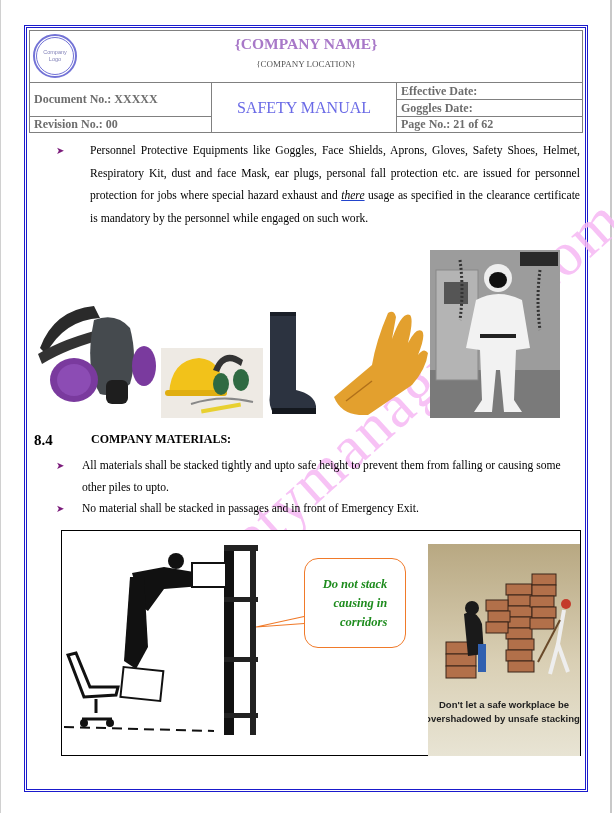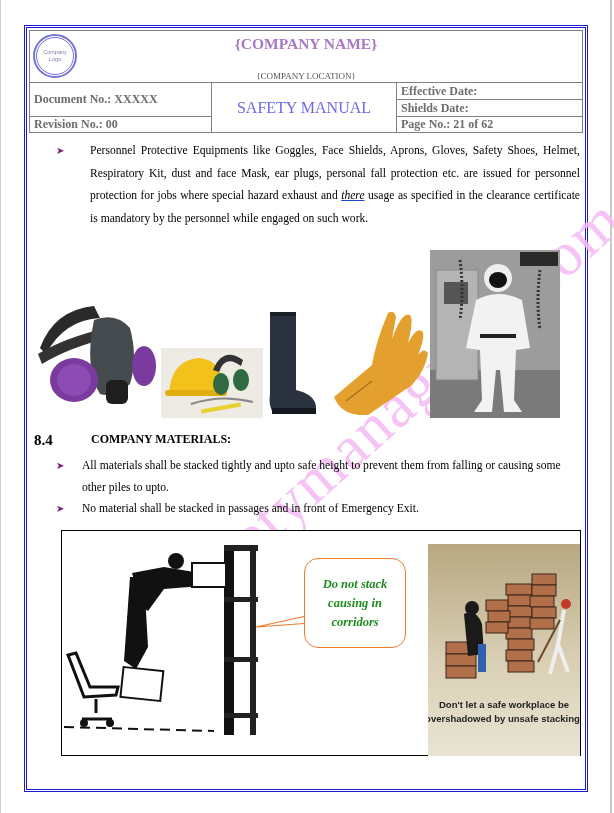--- a/index.html
+++ b/index.html
@@ -13,21 +13,21 @@
                font-family:"Liberation Serif", serif; font-size:62px; letter-spacing:2px;
                opacity:0.85; pointer-events:none; white-space:nowrap; z-index:0; }
   .hdr { position:absolute; left:29px; top:30px; width:554px; border-collapse:collapse; z-index:2; background:#fff; }
   .hdr td { border:1px solid #808080; padding:0; vertical-align:middle; }
   .top-row { height:51px; position:relative; }
   .logo { position:absolute; left:3px; top:3px; width:44px; height:44px; border-radius:50%;
           border:2px solid #7373d6; box-sizing:border-box; display:flex; align-items:center; justify-content:center; }
   .logo-inner { width:36px; height:36px; border-radius:50%; border:1px solid #7373d6; display:flex; align-items:center; justify-content:center;
                 font-family:"Liberation Sans", sans-serif; font-size:5.5px; line-height:7px; color:#8282b8; text-align:center; }
   .cname { position:absolute; left:0; right:0; top:4px; text-align:center; color:#a878c8; font-weight:bold; font-size:15.5px; }
-  .cloc { position:absolute; left:0; right:0; top:40px; text-align:center; color:#555; font-size:9px; }
+  .cloc { position:absolute; left:0; right:0; top:28px; text-align:center; color:#555; font-size:9px; }
   .lbl { color:#6d6d6d; font-weight:bold; font-size:12px; padding-left:4px !important; }
   .title { color:#6a6ae6; font-weight:normal; font-size:16px; text-align:center; }
   .content { position:absolute; left:34px; top:140px; width:546px; z-index:2; }
   .bullet-row { position:relative; padding-left:56px; font-size:11.6px; line-height:22.5px; text-align:justify; }
   .arrow { position:absolute; left:22px; top:0; color:#7a1a7a; font-size:10px; font-family:"DejaVu Sans", sans-serif; }
   .uline { text-decoration:underline; text-decoration-color:#2244cc;font-style:italic; }
   .img { position:absolute; z-index:2; }
   .sec { position:absolute; left:34px; top:432px; font-weight:bold; font-size:15px; z-index:2; }
   .sec-title { position:absolute; left:91px; top:432px; font-weight:bold; font-size:12px; z-index:2; }
   .b2 { position:absolute; left:56px; width:528px; font-size:11.6px; line-height:22px; z-index:2; }
@@ -59,21 +59,21 @@
       <div class="cname">{COMPANY NAME}</div>
       <div class="cloc">{COMPANY LOCATION}</div>
     </td>
   </tr>
   <tr style="height:17px;">
     <td rowspan="2" class="lbl" style="width:177px;">Document No.: XXXXX</td>
     <td rowspan="3" class="title" style="width:184px;">SAFETY MANUAL</td>
     <td class="lbl">Effective Date:</td>
   </tr>
   <tr style="height:17px;">
-    <td class="lbl">Shields Date:</td>
+    <td class="lbl">Goggles Date:</td>
   </tr>
   <tr style="height:16px;margin-top:16px;">
     <td class="lbl">Revision No.: 00</td>
     <td class="lbl">Page No.: 21 of 62</td>
   </tr>
 </tbody>
   </table>
 
 <div class="content">
   <div class="bullet-row">
@@ -155,21 +155,21 @@
     <rect x="58" y="132" width="40" height="30" fill="#fff" stroke="#111" stroke-width="2" transform="rotate(6 78 146)"></rect>
     <path d="M4 118 L20 160 L52 158 L54 150 L26 150 L12 116 Z" fill="none" stroke="#111" stroke-width="3"></path>
     <path d="M32 162 L32 176 M18 182 L48 182" stroke="#111" stroke-width="3"></path>
     <circle cx="20" cy="186" r="4" fill="#111"></circle>
       <circle cx="46" cy="186" r="4" fill="#111"></circle>
     <path d="M0 190 L150 194" stroke="#111" stroke-width="2" stroke-dasharray="10 6"></path>
   </svg>
   <svg style="position:absolute;left:194px;top:68px;" width="112" height="30" viewBox="0 0 112 30">
     <path d="M0 28 L110 4 L110 20 Z" fill="#fff" stroke="#f07a2a" stroke-width="1.2"></path>
   </svg>
-  <div class="callout" style="left:242px;top:27px;">
+  <div class="callout" style="left:242px;top:27px;text-align:right;">
     <span><span>Do not stack</span><br><span>causing in</span><br><span>corridors</span></span>
   </div>
   <svg style="position:absolute;left:366px;top:13px;" width="152" height="212" viewBox="0 0 152 212">
     <defs>
       <linearGradient id="pg" x1="0" y1="0" x2="0" y2="1">
         <stop offset="0" stop-color="#b8a882"></stop>
         <stop offset="0.55" stop-color="#d9cfb4"></stop>
         <stop offset="1" stop-color="#e8e4d4"></stop>
       </linearGradient>
     </defs>

